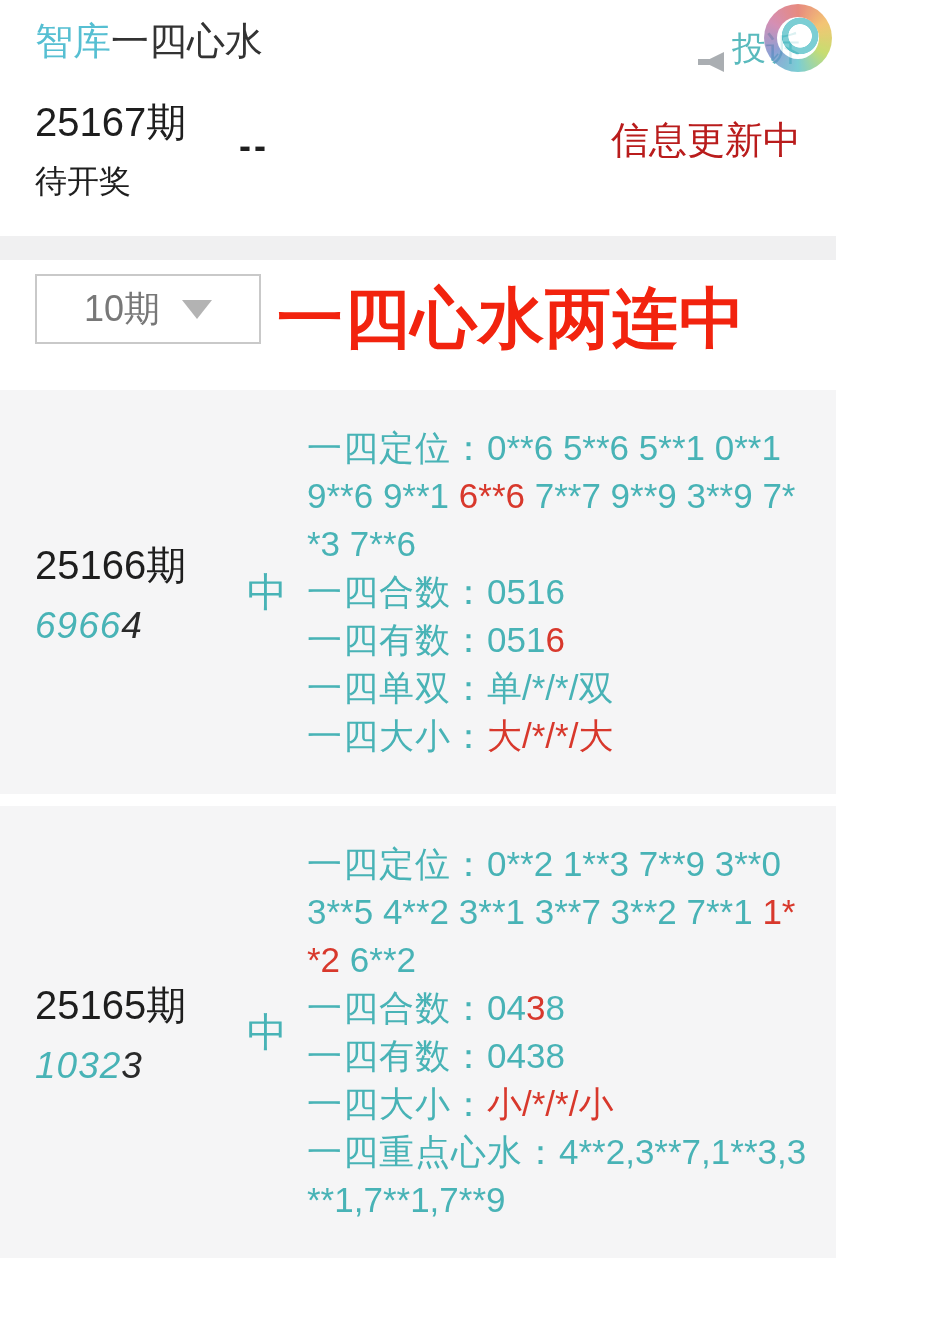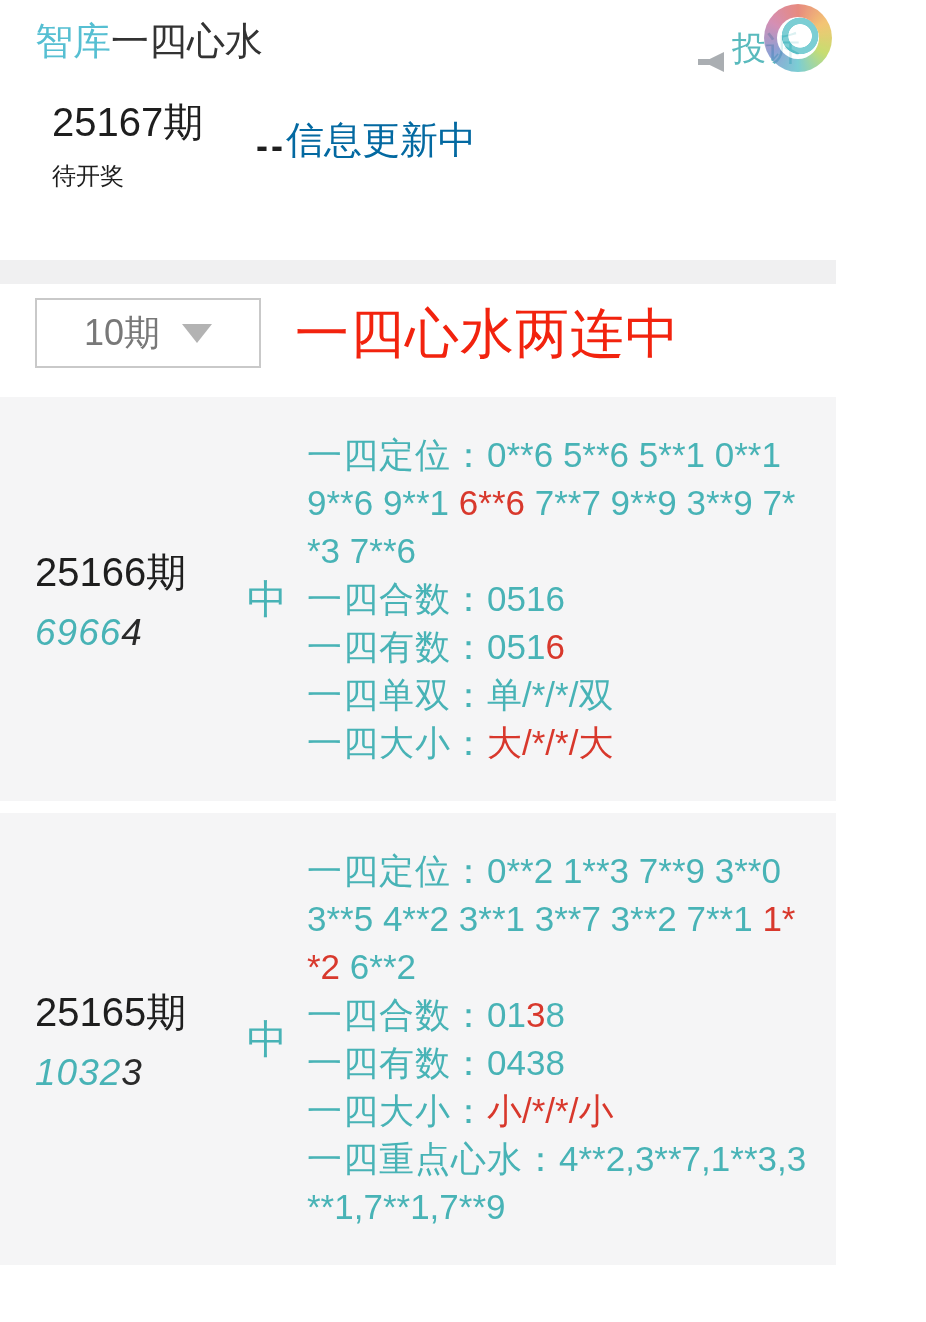--- a/index.html
+++ b/index.html
@@ -42,43 +42,43 @@
     content: ""; position: absolute; inset: 13px; border-radius: 50%;
     background: radial-gradient(circle at 55% 45%, #ffffff 0 35%, #58c0c8 37% 55%, #ffffff 57%);
   }
   .wm-text { display: flex; flex-direction: column; align-items: center; }
   .wm-site {
     font-size: 36px; font-weight: bold; color: #3a7fc1; letter-spacing: 2px;
     text-shadow: 2px 3px 0 rgba(110,110,110,.55); opacity: .85;
   }
   .wm-url { font-size: 20px; color: #b2b6ba; letter-spacing: 3px; margin-top: -2px; }
 
-  .current-row { display: flex; align-items: flex-start; padding: 28px 35px 68px; margin-left: 17px; }
+  .current-row { display: flex; align-items: flex-start; padding: 28px 35px 32px; }
   .current-left { width: 192px; flex: none; }
   .cur-issue { font-size: 40px; color: #1e1e1e; }
-  .cur-status { font-size: 24px; color: #1e1e1e; margin-top: 10px; }
+  .cur-status { font-size: 32px; color: #1e1e1e; margin-top: 10px; }
   .dashes { flex: none; font-size: 36px; font-weight: bold; color: #1e1e1e; margin: 30px 0 0 12px; letter-spacing: 3px; }
-  .message { flex: 1; text-align: left; font-size: 38px; color: #0369a1; margin-top: 20px; }
+  .message { flex: 1; text-align: right; font-size: 38px; color: #b91c1c; margin-top: 20px; }
 
   .divider-band { height: 24px; background: #f0f0f1; }
 
   
   .controls { display: flex; align-items: flex-start; padding: 14px 35px 26px; background: #fff; }
   .dropdown {
     width: 226px; height: 70px; border: 2px solid #c9c9c9; background: #fff;
     display: flex; align-items: center; justify-content: center; gap: 22px;
     font-size: 36px; color: #787878; cursor: pointer; flex: none;
   }
   .caret {
     width: 0; height: 0;
     border-left: 15px solid transparent; border-right: 15px solid transparent;
     border-top: 19px solid #b3b3b3;
   }
   .headline {
-    margin-left: 34px; font-size: 54px; font-weight: normal;
+    margin-left: 16px; font-size: 66px; font-weight: bold;
     color: var(--red-strong); white-space: nowrap; letter-spacing: 1px;
   }
 
   
   .record {
     background: #f5f5f6; display: flex; align-items: center;
     padding: 34px 28px 34px 35px; margin-bottom: 12px;
   }
   .rec-left { width: 192px; flex: none; }
   .rec-issue { font-size: 40px; color: #1e1e1e; }
@@ -151,21 +151,21 @@
     <section class="record">
       <div class="rec-left">
         <div class="rec-issue">25165期</div>
         <div class="rec-result">
           <span class="seg teal rpart">1032</span><span class="seg dark rpart2">3</span>
         </div>
       </div>
       <div class="rec-hit">中</div>
       <div class="rec-rows">
           <p class="rrow"><span class="seg teal label">一四定位：</span><span class="seg teal">0**2 1**3 7**9 3**0 3**5 4**2 3**1 3**7 3**2 7**1 </span><span class="seg red">1**2</span><span class="seg teal"> 6**2</span></p>
-          <p class="rrow"><span class="seg teal label">一四合数：</span><span class="seg teal">01</span><span class="seg red">3</span><span class="seg teal">8</span></p>
+          <p class="rrow"><span class="seg teal label">一四合数：</span><span class="seg teal">04</span><span class="seg red">3</span><span class="seg teal">8</span></p>
           <p class="rrow"><span class="seg teal label">一四有数：</span><span class="seg teal">0438</span></p>
           <p class="rrow"><span class="seg teal label">一四大小：</span><span class="seg red">小/*/*/小</span></p>
           <p class="rrow"><span class="seg teal label">一四重点心水：</span><span class="seg teal">4**2,3**7,1**3,3**1,7**1,7**9</span></p>
         </div>
     </section>
   </main>
 
 </div>
 
 </body></html>

